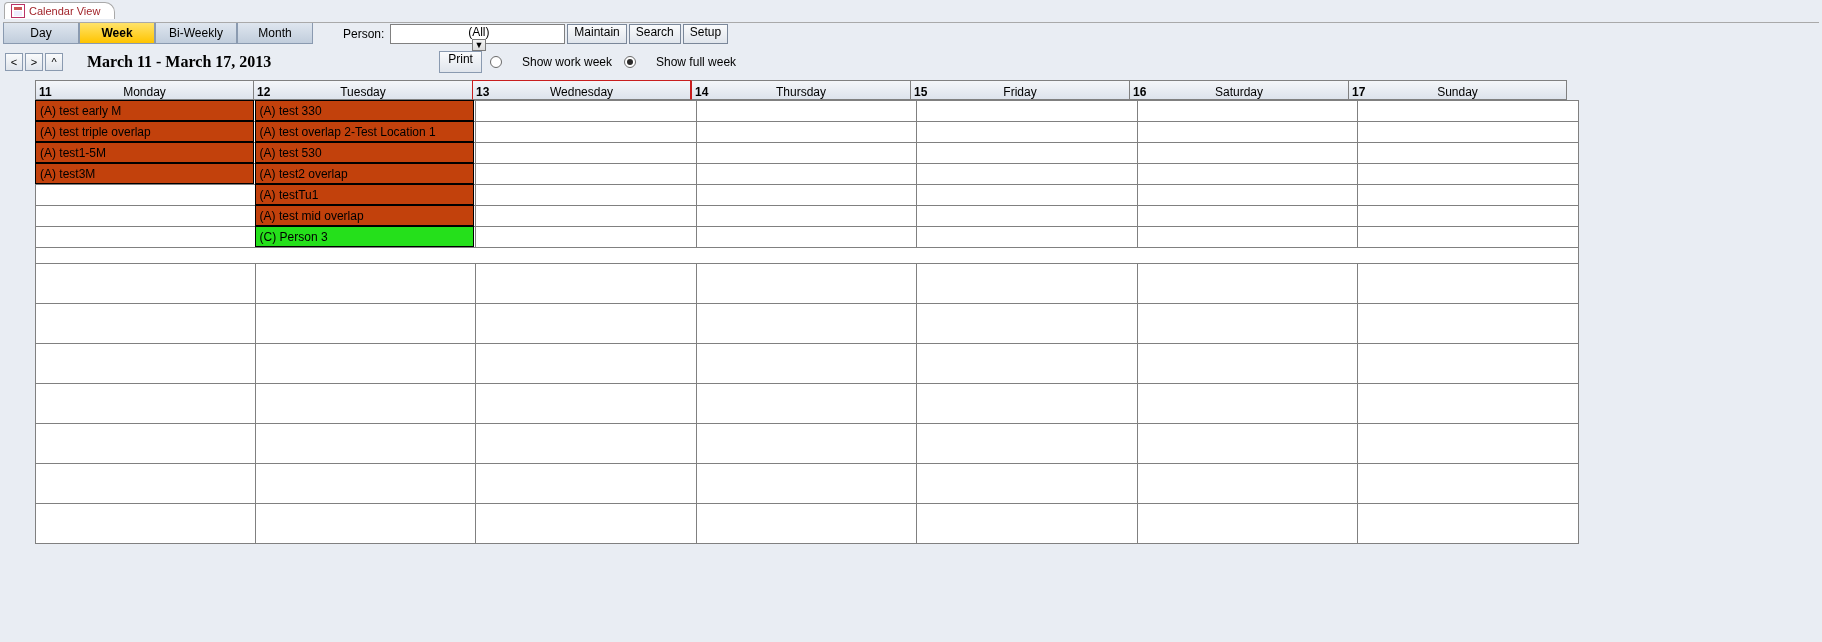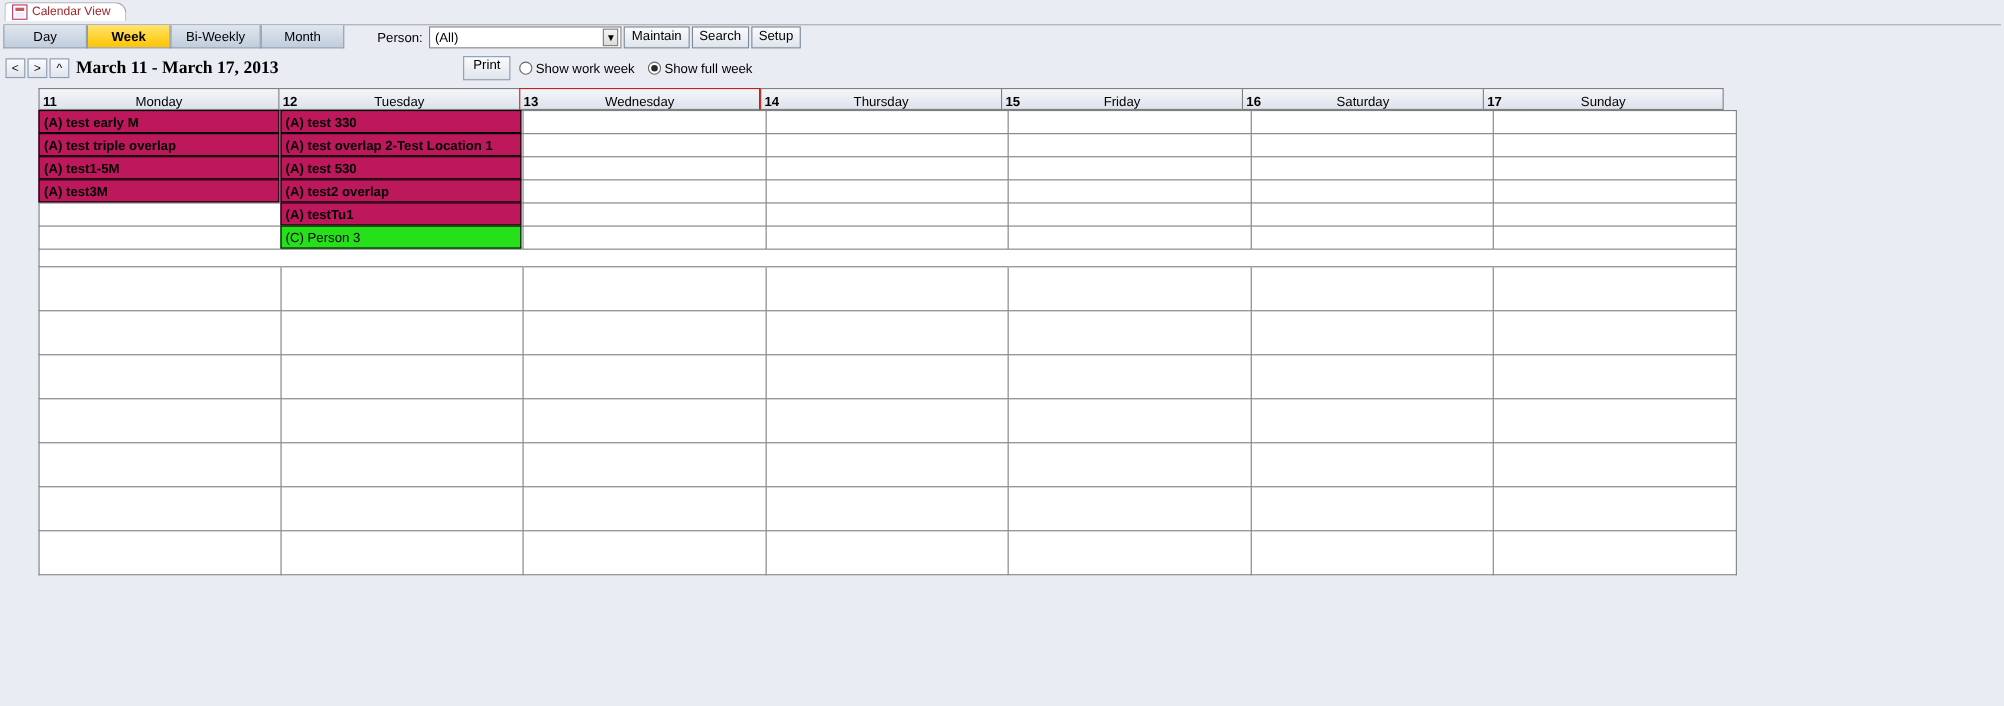--- a/index.html
+++ b/index.html
@@ -33,20 +33,21 @@
     cursor: pointer;
   }
   .view-btn.active { background: linear-gradient(#ffe36a, #ffc400); font-weight: bold; }
   .view-btn.wide { width: 82px; }
   .person-group { display:flex; align-items:center; margin-left: 30px; gap: 6px; }
   .person-label { font-size: 12px; }
   .person-select {
     width: 175px; height: 20px; border: 1px solid #808080; background:#fff;
     display:flex; align-items:center; justify-content:space-between; padding: 0 2px 0 4px;
     font-size: 12px;
+    flex-direction: column;
   }
   .person-select .arrow {
     width: 14px; height: 16px; border:1px solid #7a7a7a; background: linear-gradient(#f4f4f4,#dcdcdc);
     display:flex; align-items:center; justify-content:center; font-size:9px;
   }
   .act-group { display:flex; align-items:center; margin-left: 2px; gap: 2px; }
   .act-btn {
     height: 20px; padding: 0 6px; border: 1px solid #7a8799;
     background: linear-gradient(#fafbfc,#e0e5ec); font-size:12px; cursor:pointer;
   }
@@ -54,28 +55,28 @@
   
   .toolbar2 {
     position:absolute; left:3px; top:48px; right:3px; height:28px;
     display:flex; align-items:center; gap:2px; padding-left:2px;
   }
   .nav-btn {
     width:18px; height:18px; border:1px solid #8a9ab0;
     background:linear-gradient(#fafbfc,#e0e5ec);
     display:flex; align-items:center; justify-content:center; font-size:11px; cursor:pointer;
   }
-  .date-range { font-family: Georgia, "Times New Roman", serif; font-weight:bold; font-size:16px; margin-left:4px; }
+  .date-range { font-family: Georgia, "Times New Roman", serif; font-weight:bold; font-size:16px; margin-left:22px; }
   .print-btn {
     height:22px; padding:0 8px; border:1px solid #8a9ab0;
     background:linear-gradient(#fafbfc,#e0e5ec); font-size:12px; cursor:pointer;
     margin-left: 166px;
   }
   .radio-group { display:flex; align-items:center; gap:12px; margin-left:6px; }
-  .radio-item { display:flex; align-items:center; gap:3px; font-size:12px; }
+  .radio-item { display:flex; align-items:center; gap:20px; font-size:12px; }
   .radio-dot {
     width:12px; height:12px; border:1px solid #6a6a6a; border-radius:50%; background:#fff;
     display:flex; align-items:center; justify-content:center;
   }
   .radio-dot.checked::after { content:""; width:6px; height:6px; background:#2a2a2a; border-radius:50%; }
 
   
   .day-headers {
     position:absolute; left:35px; top:80px; width:1544px; height:20px;
     display:flex;
@@ -107,21 +108,21 @@
   .cal-table tr.blank td { height:16px; border-left:1px solid #fff; border-right:1px solid #fff; background:#fff; border-top:1px solid #808080; border-bottom:1px solid #808080; }
   .cal-table tr.blank td:first-child { border-left:1px solid #808080; }
   .cal-table tr.blank td:last-child  { border-right:1px solid #808080; }
   .cal-table tr.big td { height:40px; }
 
   .evt {
     height:21px; width:100%; display:flex; align-items:center;
     padding-left:4px; font-size:12px; border:1px solid #000;
     margin:-1px; position:relative; z-index:1;
   }
-  .evt.red   { background:#be185d; color:#000;font-weight:bold; }
+  .evt.red   { background:#c2410c; color:#000; }
   .evt.green { background:#25e01b; color:#000; }
 </style>
 </head>
 <body>
 
 <div class="app">
 
   <div class="tab-strip">
     <div class="tab">
       <span class="form-icon"></span>
@@ -270,20 +271,31 @@
             </td>
             <td></td>
             <td></td>
             <td></td>
             <td></td>
             <td></td>
           </tr>
           <tr>
             <td></td>
             <td>
+              <div class="evt red">(A) test mid overlap</div>
+            </td>
+            <td></td>
+            <td></td>
+            <td></td>
+            <td></td>
+            <td></td>
+          </tr>
+          <tr>
+            <td></td>
+            <td>
               <div class="evt green">(C) Person 3</div>
             </td>
             <td></td>
             <td></td>
             <td></td>
             <td></td>
             <td></td>
           </tr>
           <tr class="blank">
             <td></td>

